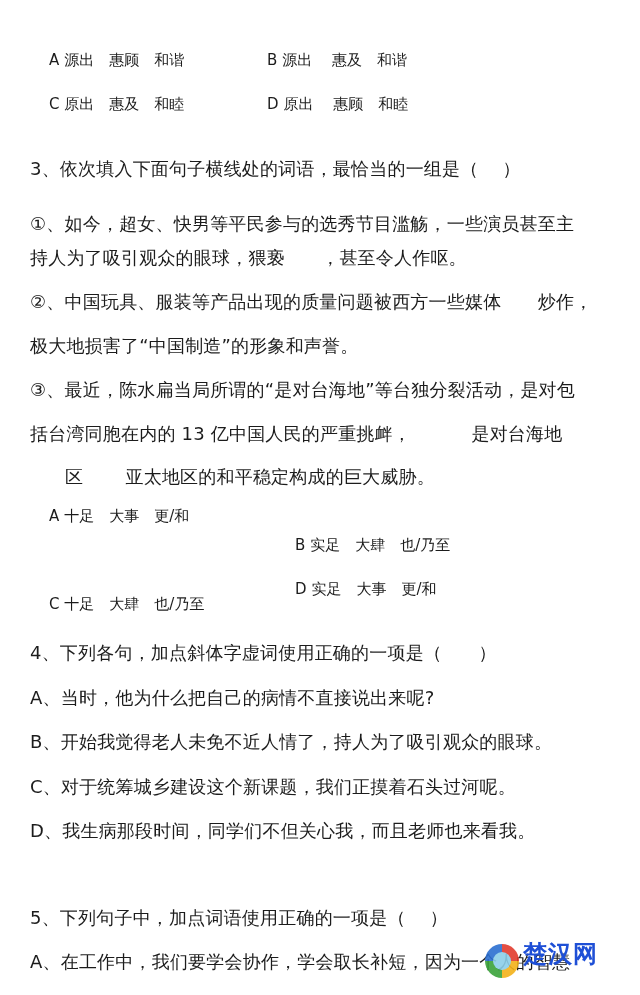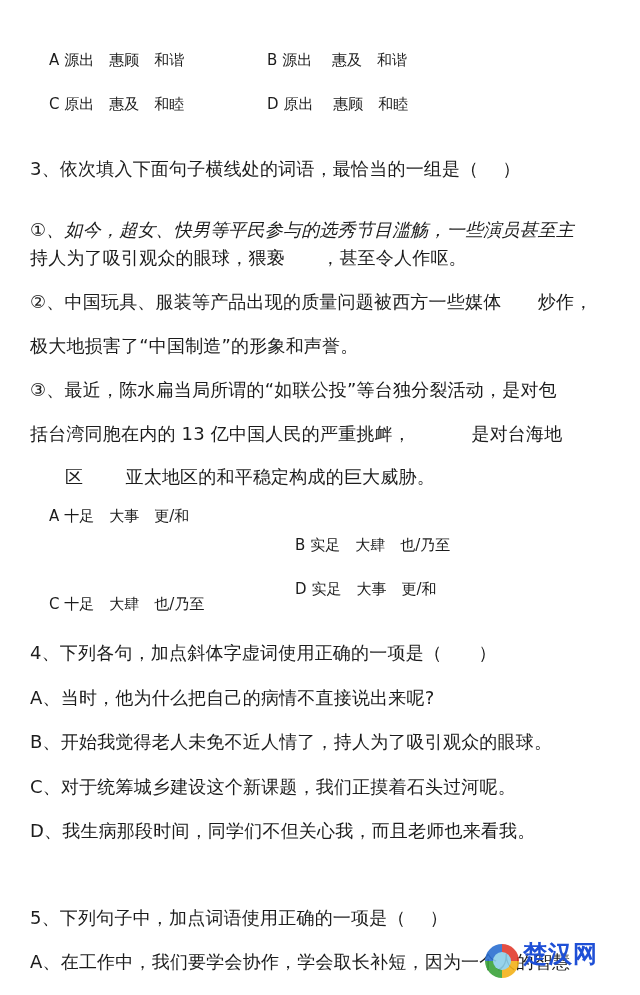--- a/index.html
+++ b/index.html
@@ -47,25 +47,25 @@
   <div class="opt" style="left:30px; top:68px;">
     <span>C</span>&nbsp;<span>原出　惠及　和睦</span>
   </div>
   <div class="opt" style="left:248px; top:68px;">
     <span>D</span>&nbsp;<span>原出　 惠顾　和睦</span>
   </div>
 </div>
 
 <div>
   <div class="line" style="top:157px;">3、依次填入下面句子横线处的词语，最恰当的一组是（　 ）</div>
-  <div class="line" style="top:218px;font-style:italic;">①、如今，超女、快男等平民参与的选秀节目滥觞，一些演员甚至主</div>
+  <div class="line" style="top:212px;">①、如今，超女、快男等平民参与的选秀节目滥觞，一些演员甚至主</div>
   <div class="line" style="top:246px;">持人为了吸引观众的眼球，猥亵　　，甚至令人作呕。</div>
   <div class="line" style="top:290px;">②、中国玩具、服装等产品出现的质量问题被西方一些媒体　　炒作，</div>
   <div class="line" style="top:334px;">极大地损害了“中国制造”的形象和声誉。</div>
-  <div class="line" style="top:378px;">③、最近，陈水扁当局所谓的“如联公投”等台独分裂活动，是对包</div>
+  <div class="line" style="top:378px;">③、最近，陈水扁当局所谓的“是对台海地”等台独分裂活动，是对包</div>
   <div class="line" style="top:422px;">括台湾同胞在内的 13 亿中国人民的严重挑衅，　　　 是对台海地</div>
   <div class="line" style="top:465px;margin-left:35px;">区　　 亚太地区的和平稳定构成的巨大威胁。</div>
 
   <div class="opt" style="left:30px; top:480px;">
     <span>A</span>&nbsp;<span>十足　大事　更/和</span>
   </div>
   <div class="opt" style="left:276px; top:509px;">
     <span>B</span>&nbsp;<span>实足　大肆　也/乃至</span>
   </div>
   <div class="opt" style="left:30px; top:568px;">

